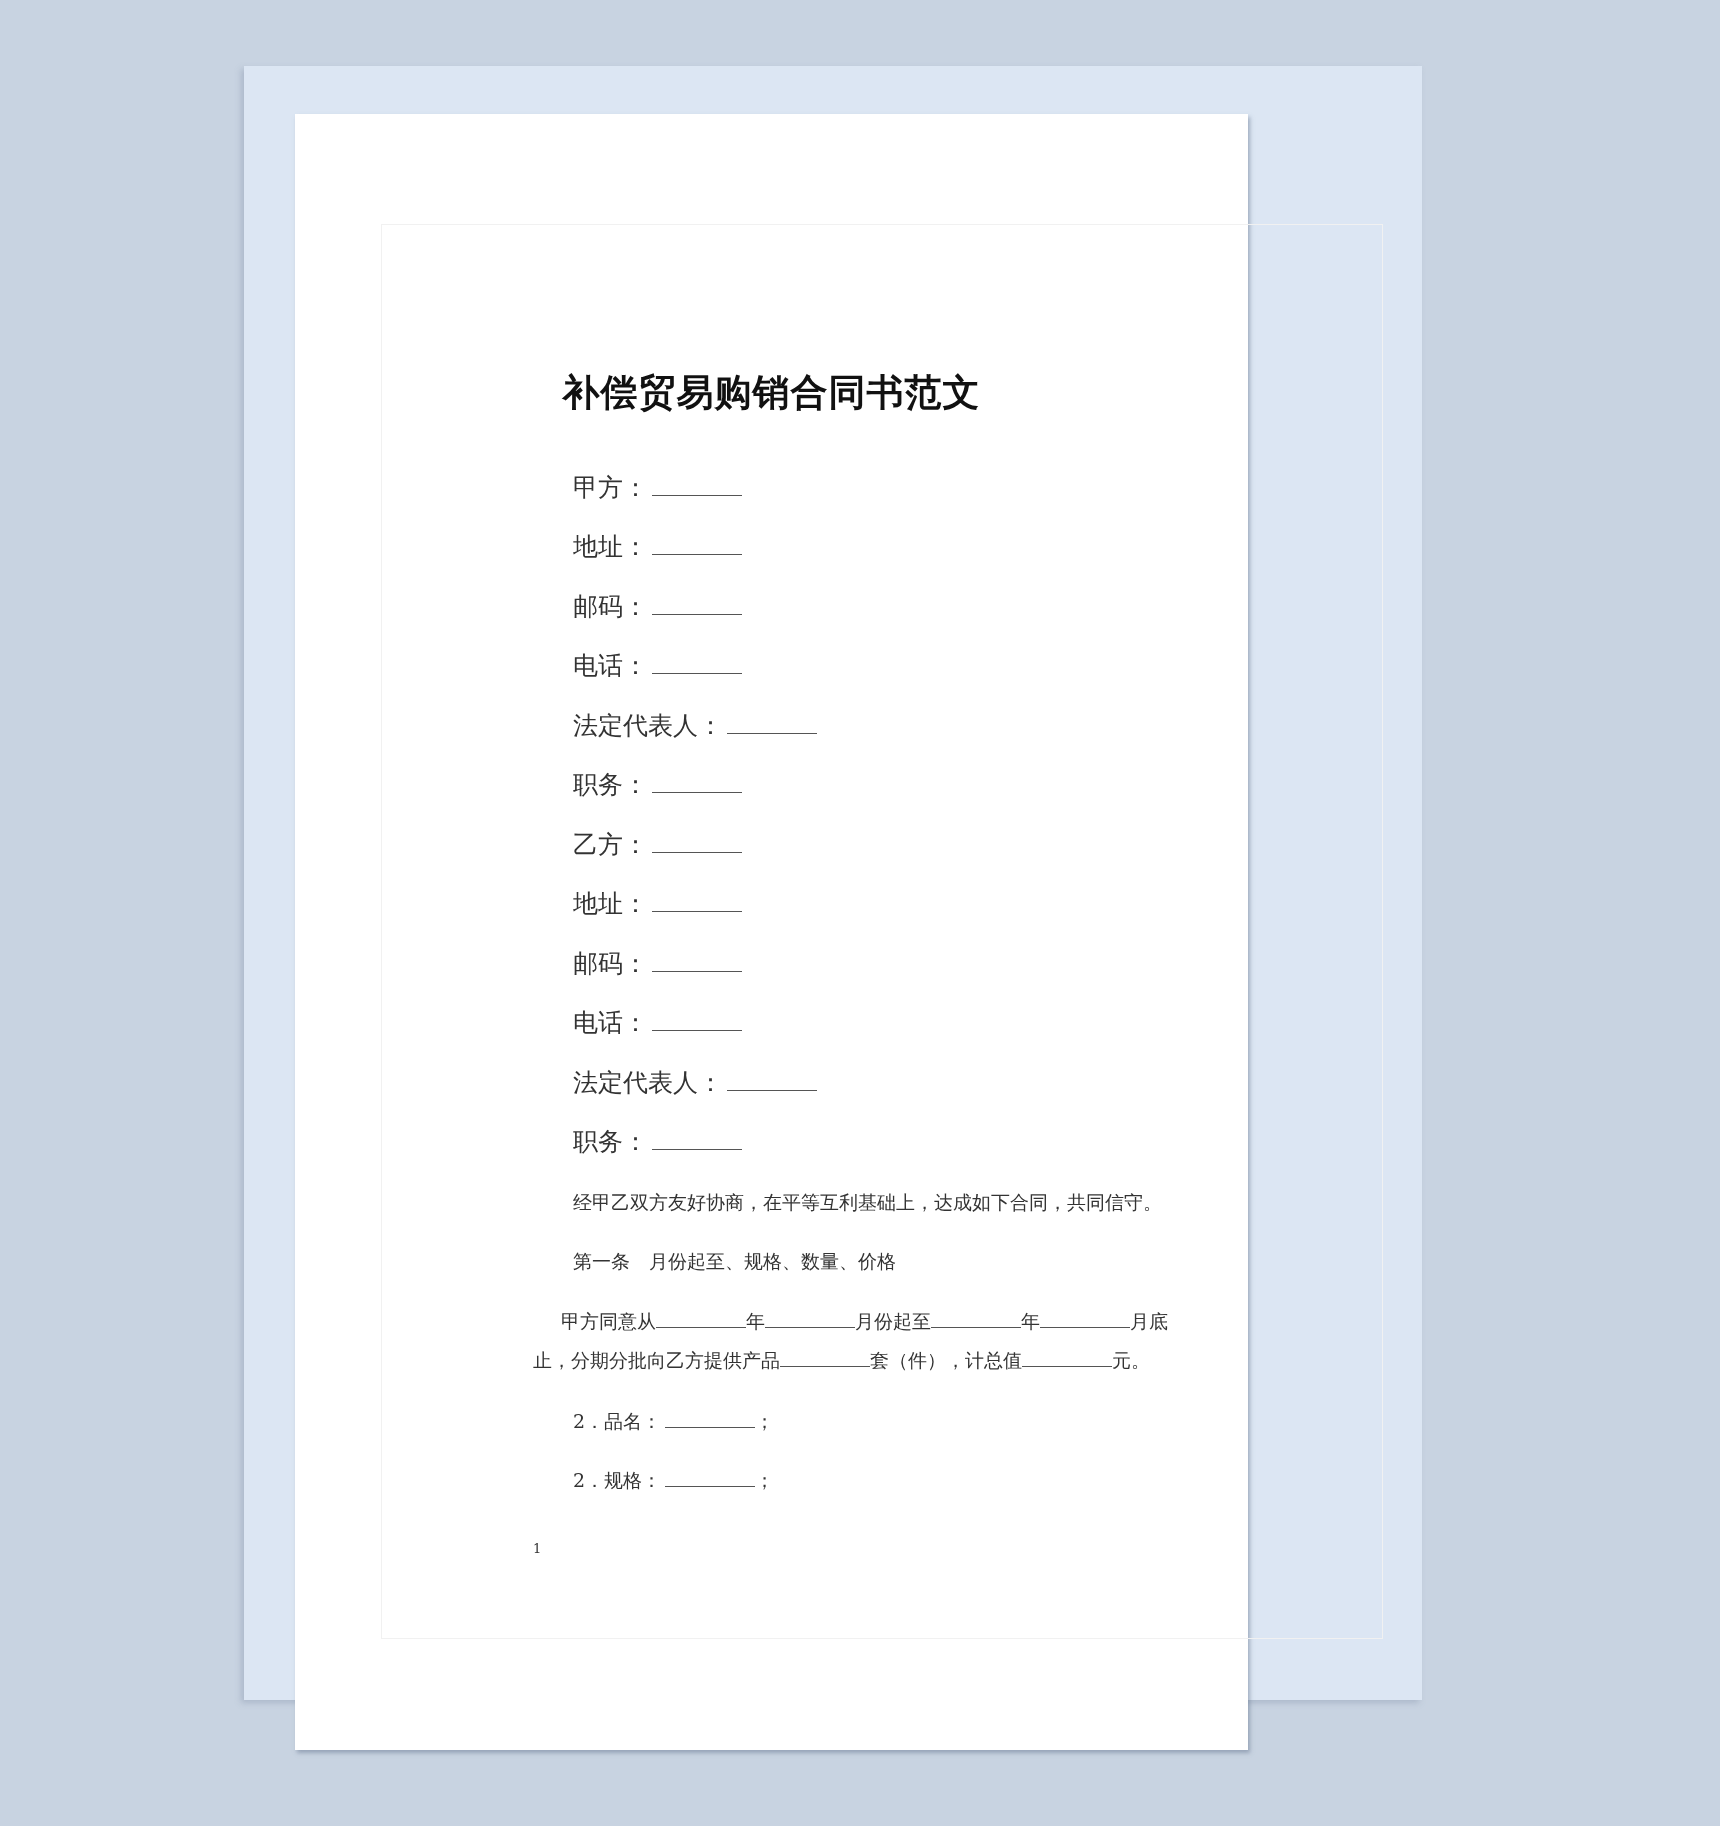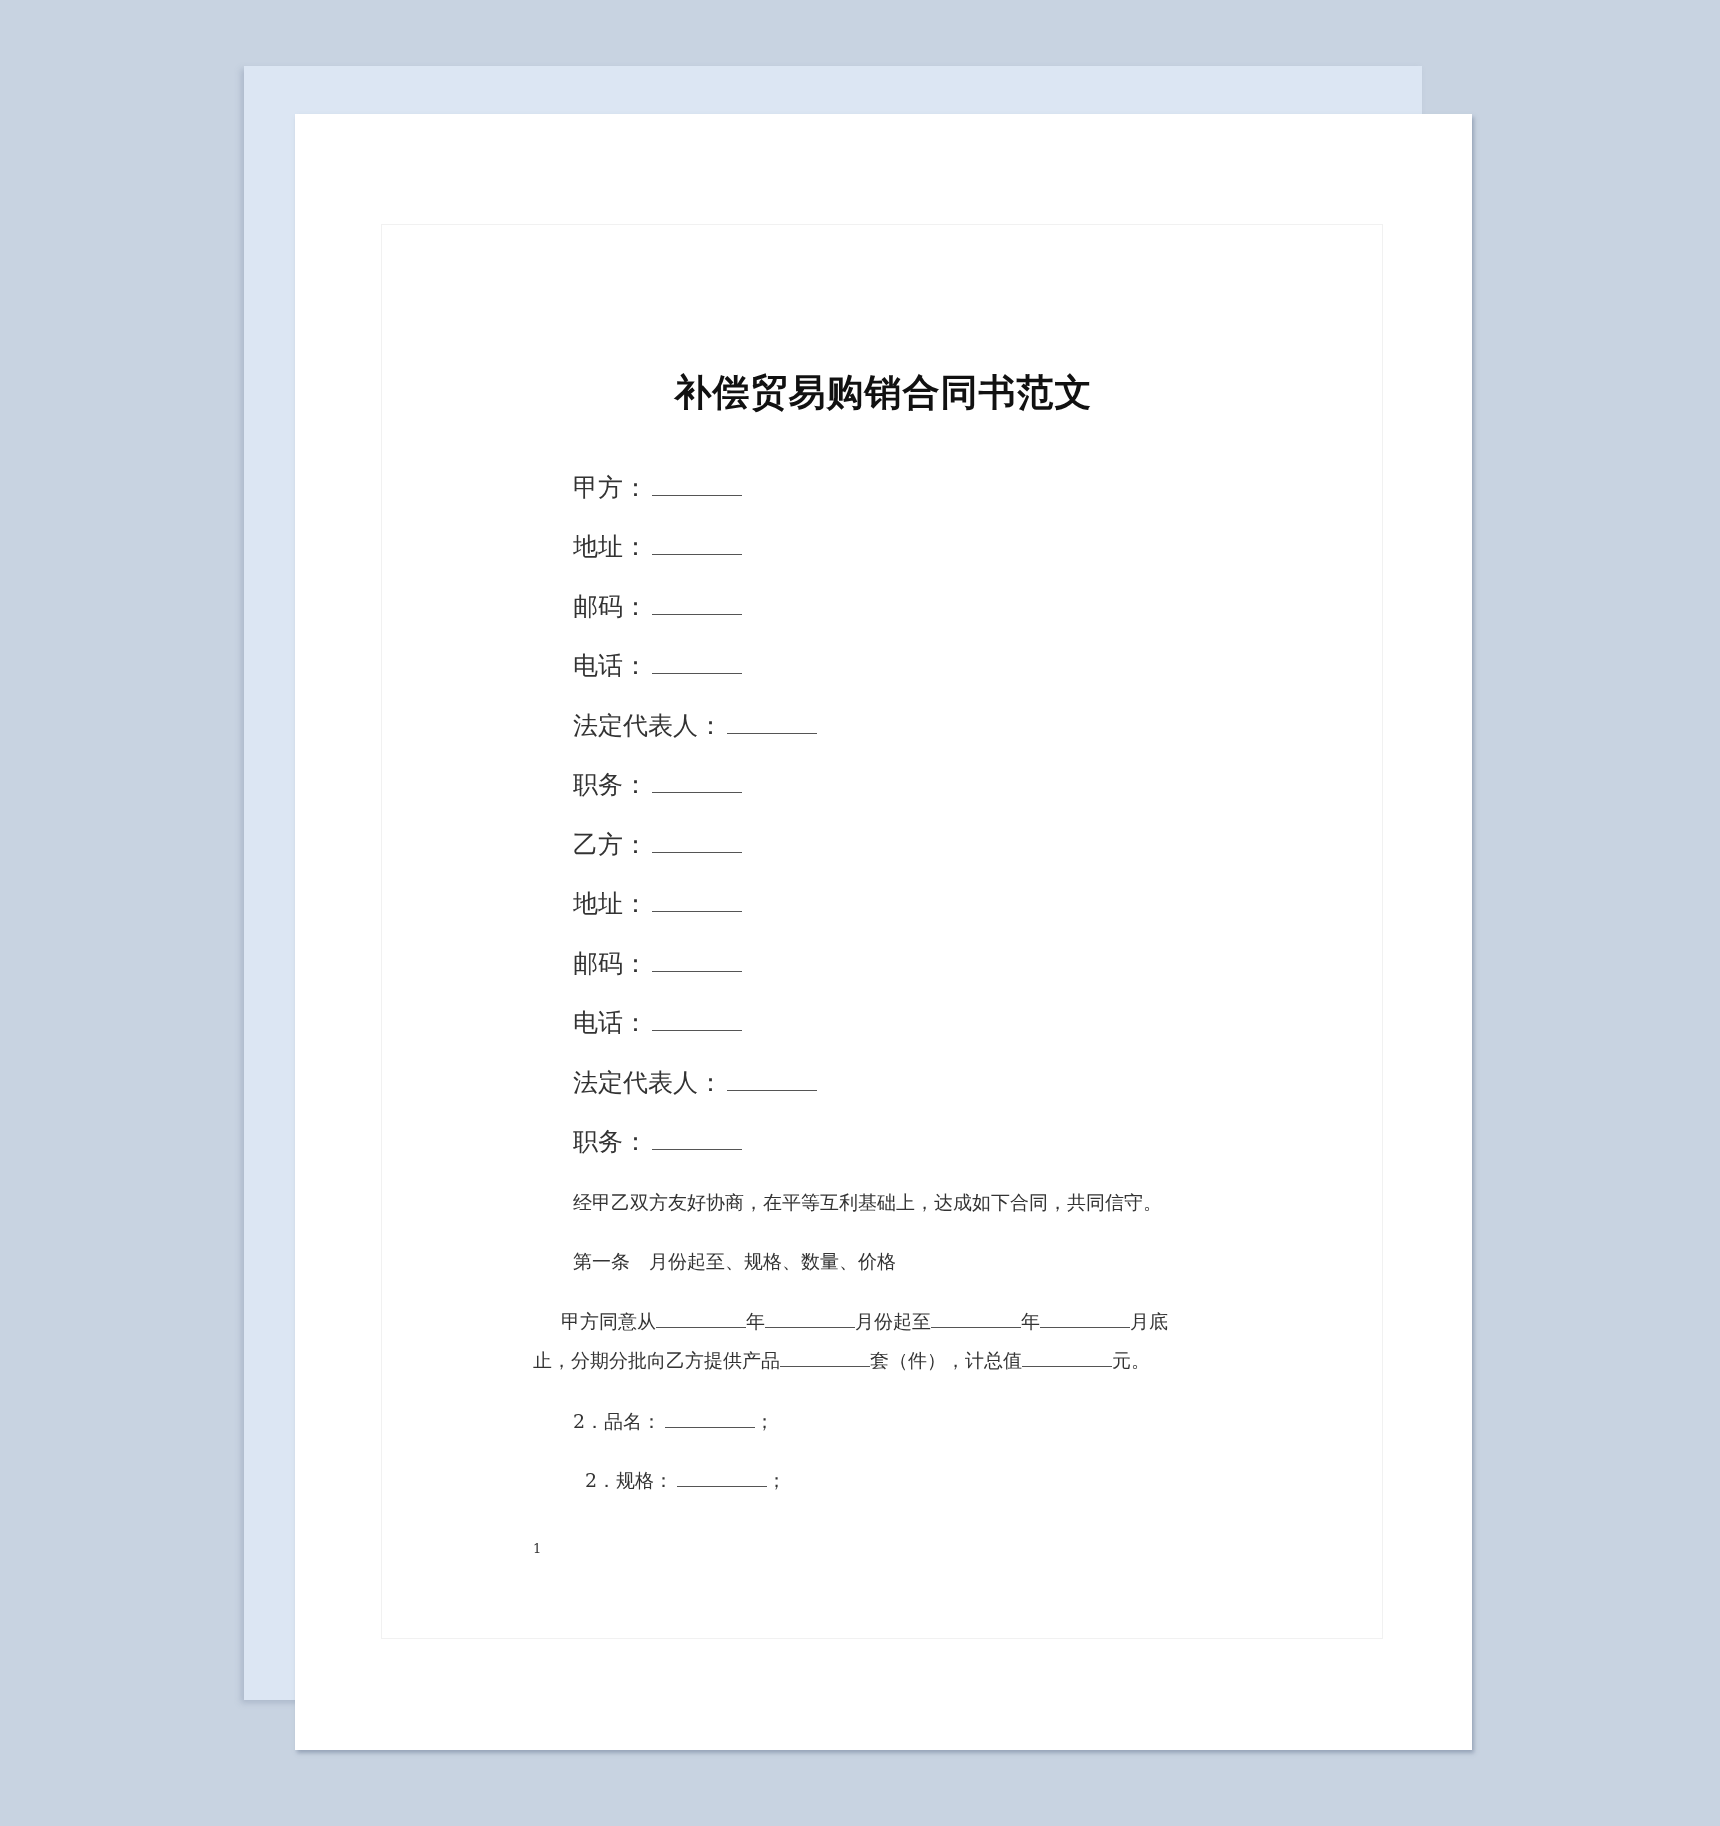--- a/index.html
+++ b/index.html
@@ -20,21 +20,21 @@
     top: 66px;
     width: 1178px;
     height: 1634px;
     background: #dce6f3;
     box-shadow: -3px 3px 6px rgba(120,135,160,0.35);
   }
   .front-page {
     position: absolute;
     left: 295px;
     top: 114px;
-    width: 1177px;
+    width: 953px;
     height: 1636px;
     background: #ffffff;
     box-shadow: 2px 3px 4px rgba(110,125,150,0.55);
   }
   .content-frame {
     position: absolute;
     left: 86px;
     top: 110px;
     width: 1002px;
     height: 1415px;
@@ -143,18 +143,18 @@
     <span>甲方同意从</span><span class="blank inline"></span><span>年</span><span class="blank inline"></span><span>月份起至</span><span class="blank inline"></span><span>年</span><span class="blank inline"></span><span>月底</span>
   </div>
 
   <div class="para" style="left:238px; top:1234px;">
     <span>止，分期分批向乙方提供产品</span><span class="blank inline"></span><span>套（件），计总值</span><span class="blank inline"></span><span>元。</span>
   </div>
 
   <div class="para" style="left:278px; top:1295px;">
     <span>2．品名：</span><span class="blank"></span><span>；</span>
   </div>
-  <div class="para" style="left:278px; top:1354px;margin-left:12px;">
+  <div class="para" style="left:278px; top:1354px;">
     <span>2．规格：</span><span class="blank"></span><span>；</span>
   </div>
 
   <div class="page-number">1</div>
 </div>
 
 </body></html>

